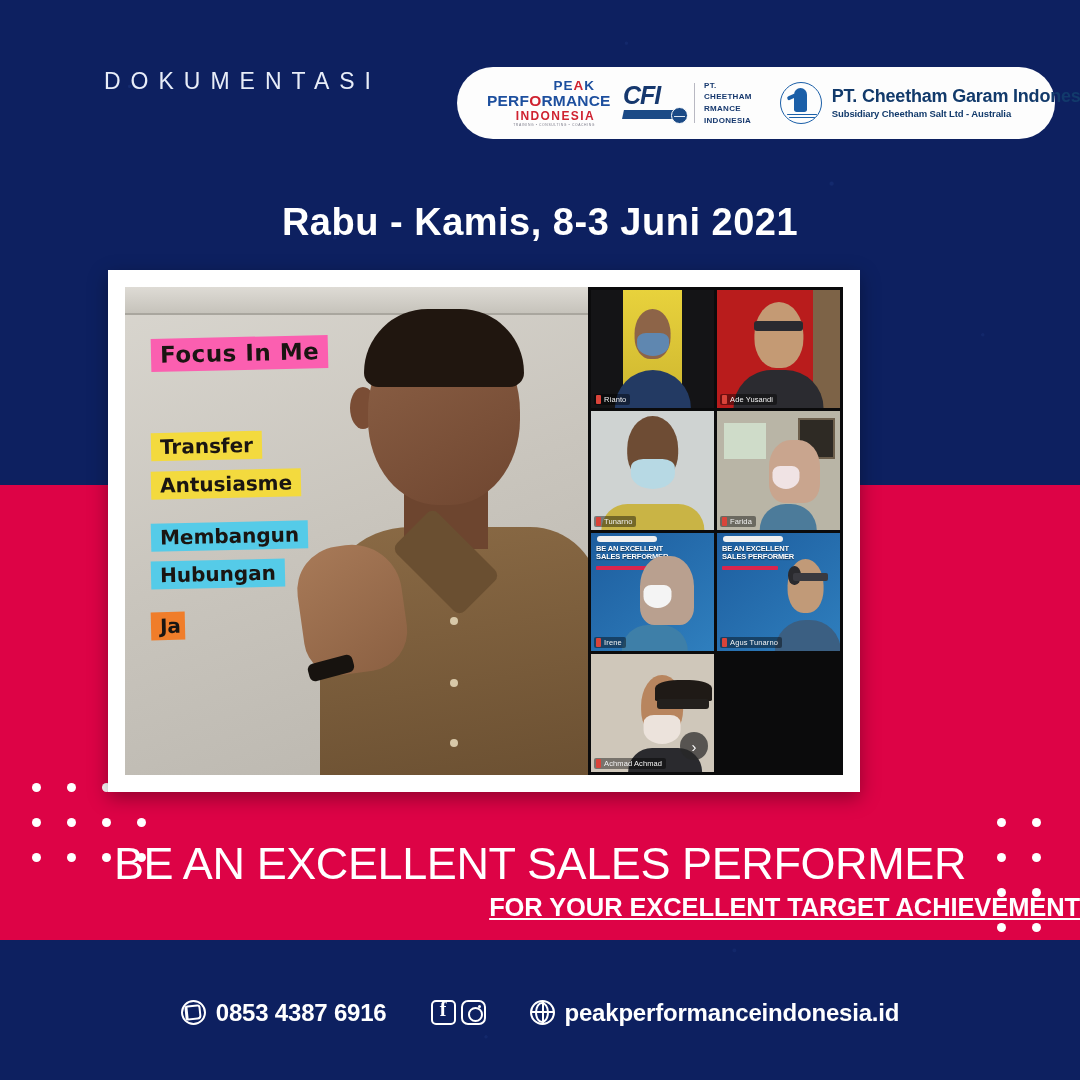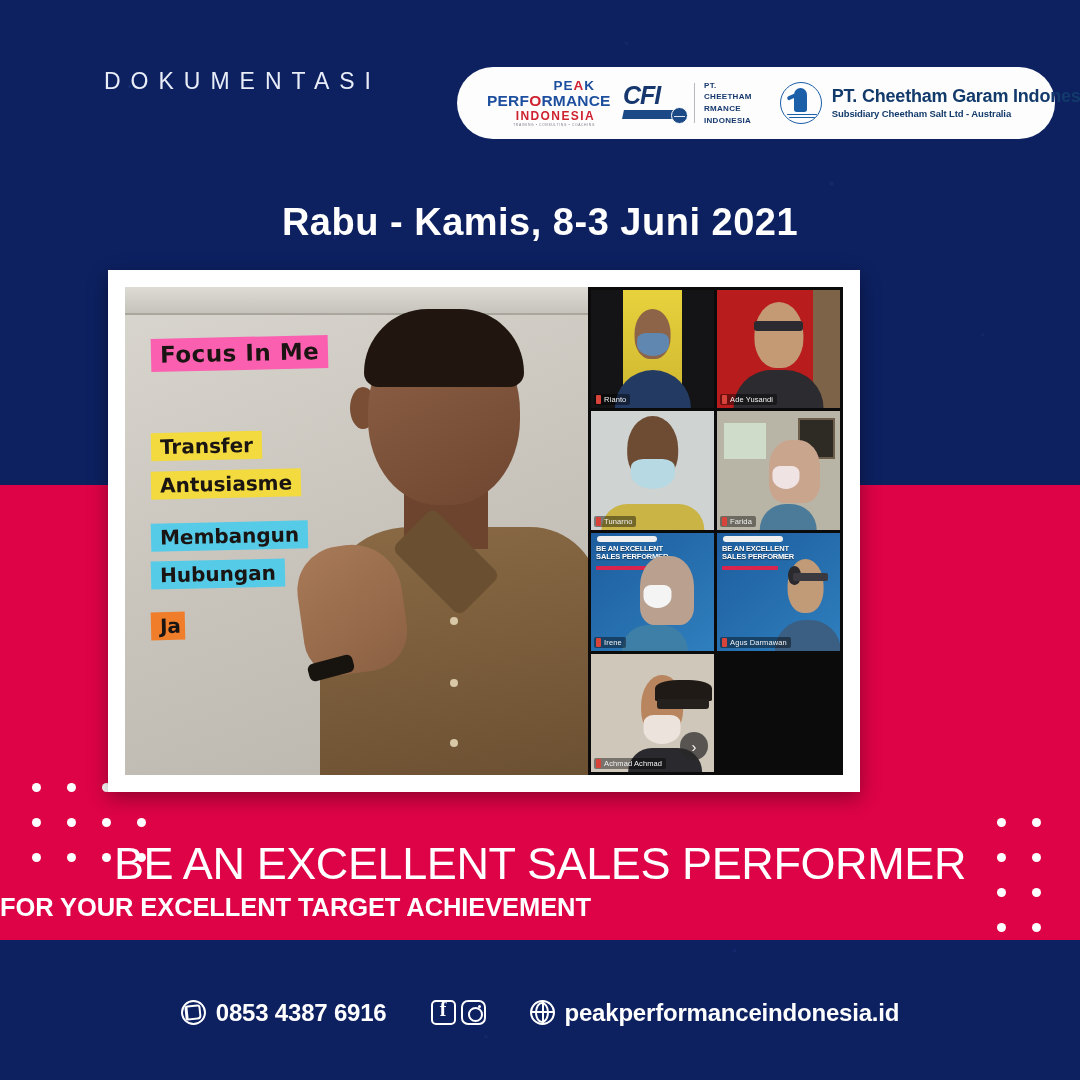--- a/index.html
+++ b/index.html
@@ -276,22 +276,22 @@
   .share-icon {
     position:absolute; left:4px; bottom:3px;
     width:10px; height:10px; color:#8a8a8a; font-size:10px; line-height:10px;
   }
   
   .headline {
     position:absolute; left:0; right:0; top:838px; text-align:center;
     color:#fff; font-size:45px; font-weight:normal; letter-spacing:-.4px;
   }
   .subheadline {
-    position:absolute; left:0; right:0; top:893px; text-align:left;
-    color:#fff; font-size:25.5px; font-weight:bold; letter-spacing:-.1px;
+    position:absolute; left:0; right:0; top:893px; text-align:right;
+    color:#fff; font-size:25.5px; font-weight:bold; letter-spacing:-.1px;text-decoration:underline;
   }
   
   .footer {
     position:absolute; left:0; right:0; top:985px; height:55px;
     display:flex; align-items:center; justify-content:center; gap:44px;
     color:#fff;
   }
   .f-item { display:flex; align-items:center; gap:10px; }
   .f-item .txt { font-size:24px; font-weight:bold; letter-spacing:-.2px; }
   .ico-circle {
@@ -511,21 +511,21 @@
             <div>BE AN EXCELLENT</div>
             <div>SALES PERFORMER</div>
           </div>
           <div class="vbg-sub"></div>
           <div class="face" style="top:22%;left:72%;width:30%;height:46%;background:#c19a78"></div>
           <div style="position:absolute;left:58%;top:28%;width:10%;height:16%;background:#2a2a2e;border-radius:50%"></div>
           <div style="position:absolute;left:62%;top:34%;width:28%;height:7%;background:#3a3a40;border-radius:2px"></div>
           <div class="torso" style="left:74%;width:54%;height:26%;background:#3b5f82"></div>
           <div class="nm">
               <b></b>
-              <span>Agus Darmawan</span>
+              <span>Agus Tunarno</span>
             </div>
         </div>
 
 
         <div class="tile" style="background:#cfc7ba">
           <div class="face" style="top:18%;left:58%;width:34%;height:52%;background:#b8855e"></div>
           <div style="position:absolute;left:52%;top:22%;width:46%;height:18%;background:#1f1a16;border-radius:40% 40% 6% 6%"></div>
           <div style="position:absolute;left:54%;top:38%;width:42%;height:9%;background:#23201d;border-radius:3px"></div>
           <div class="mask" style="top:52%;left:58%;width:30%;height:24%;background:#ece3dc"></div>
           <div class="torso" style="left:60%;width:60%;height:20%;background:#2a2a2e"></div>

